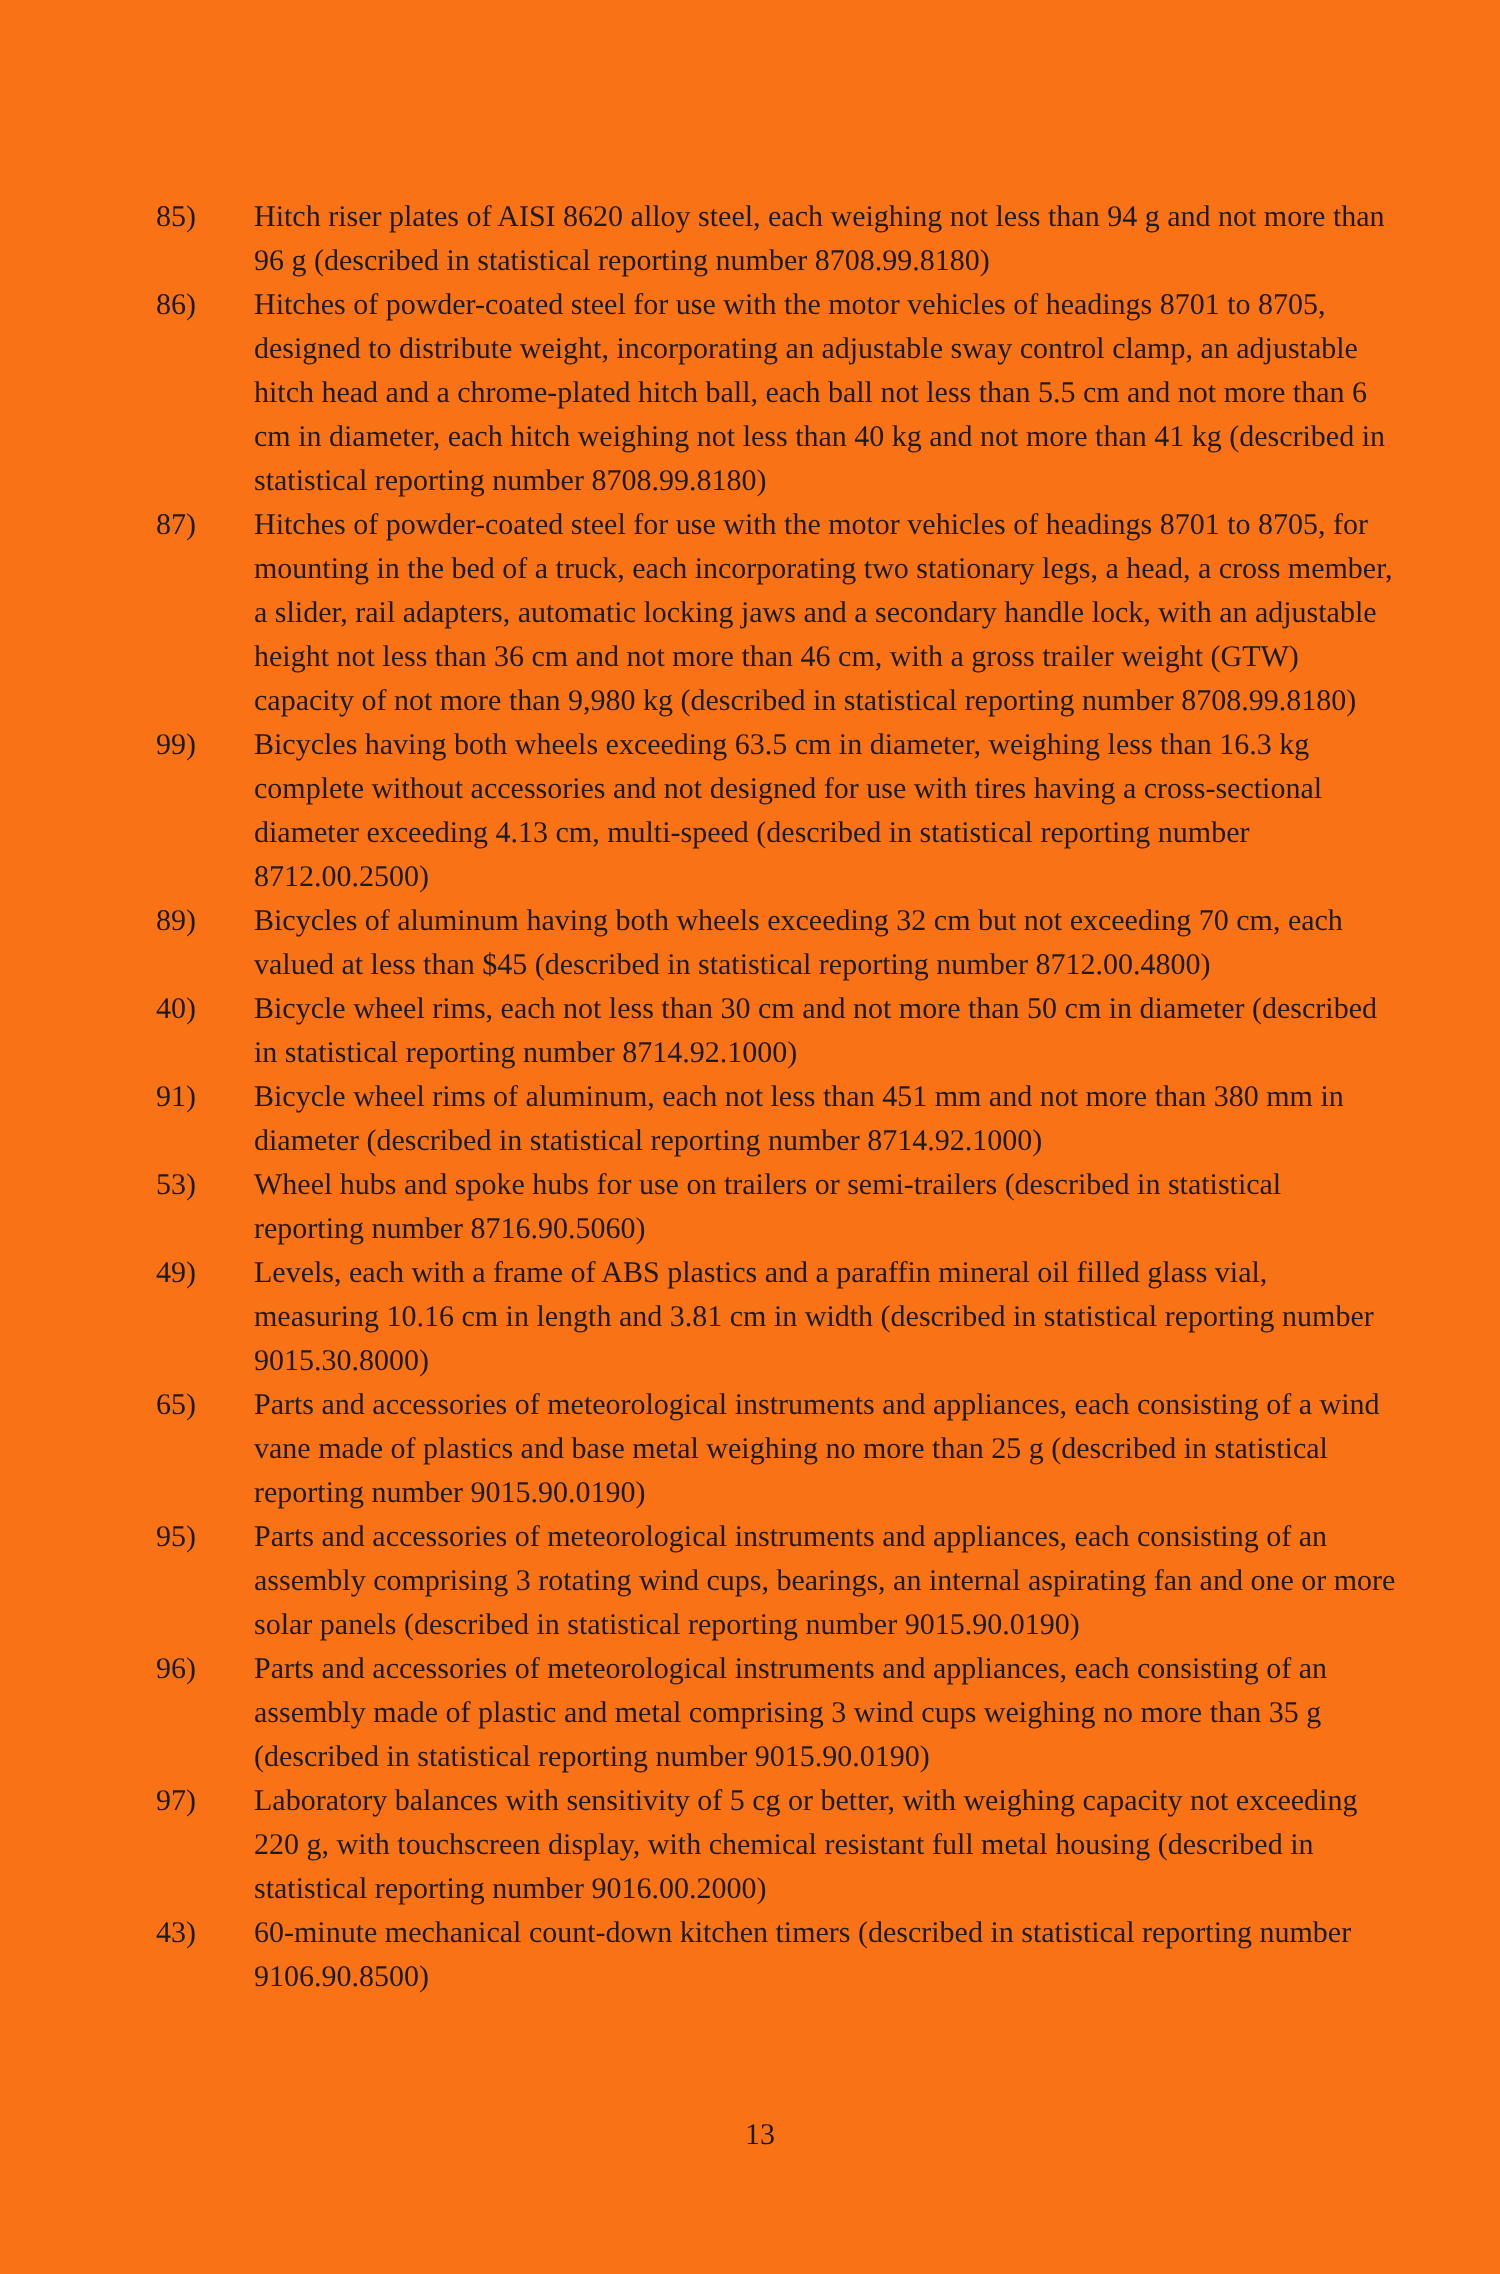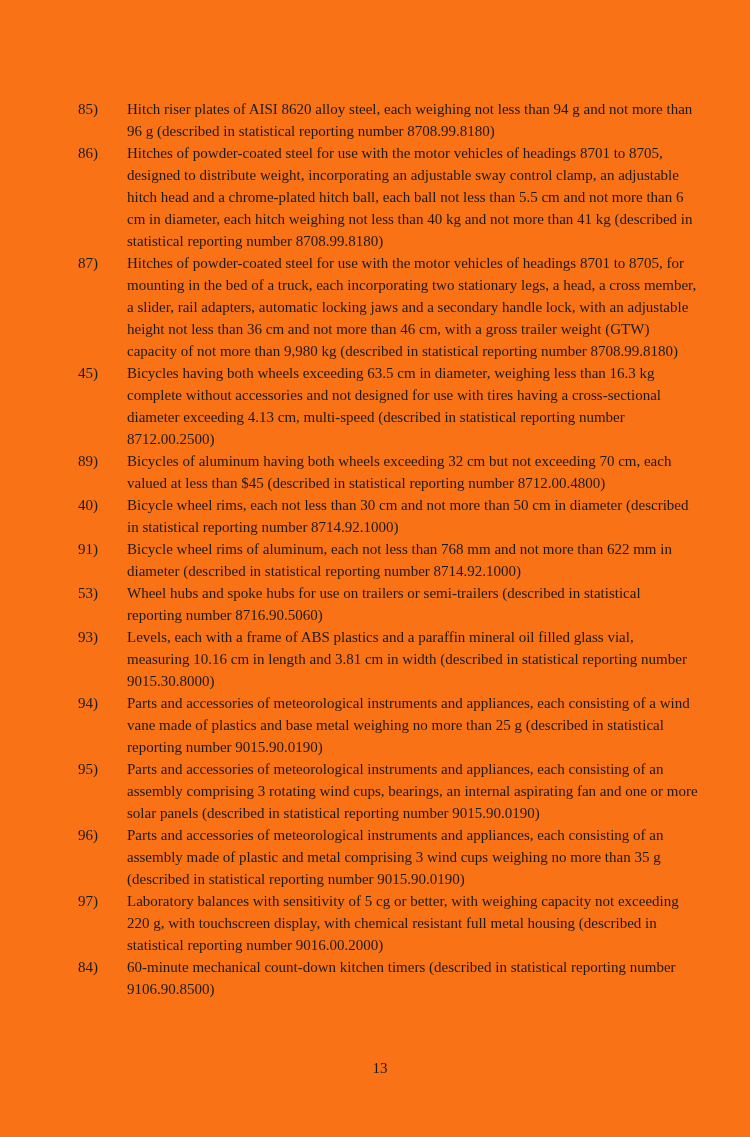--- a/index.html
+++ b/index.html
@@ -55,58 +55,58 @@
       </div>
       <div class="item">
         <span class="num">86)</span>
         <span class="txt">Hitches of powder-coated steel for use with the motor vehicles of headings 8701 to 8705, designed to distribute weight, incorporating an adjustable sway control clamp, an adjustable hitch head and a chrome-plated hitch ball, each ball not less than 5.5 cm and not more than 6 cm in diameter, each hitch weighing not less than 40 kg and not more than 41 kg (described in statistical reporting number 8708.99.8180)</span>
       </div>
       <div class="item">
         <span class="num">87)</span>
         <span class="txt">Hitches of powder-coated steel for use with the motor vehicles of headings 8701 to 8705, for mounting in the bed of a truck, each incorporating two stationary legs, a head, a cross member, a slider, rail adapters, automatic locking jaws and a secondary handle lock, with an adjustable height not less than 36 cm and not more than 46 cm, with a gross trailer weight (GTW) capacity of not more than 9,980 kg (described in statistical reporting number 8708.99.8180)</span>
       </div>
       <div class="item">
-        <span class="num">45)</span>
+        <span class="num">99)</span>
         <span class="txt">Bicycles having both wheels exceeding 63.5 cm in diameter, weighing less than 16.3 kg complete without accessories and not designed for use with tires having a cross-sectional diameter exceeding 4.13 cm, multi-speed (described in statistical reporting number 8712.00.2500)</span>
       </div>
       <div class="item">
         <span class="num">89)</span>
         <span class="txt">Bicycles of aluminum having both wheels exceeding 32 cm but not exceeding 70 cm, each valued at less than $45 (described in statistical reporting number 8712.00.4800)</span>
       </div>
       <div class="item">
         <span class="num">40)</span>
         <span class="txt">Bicycle wheel rims, each not less than 30 cm and not more than 50 cm in diameter (described in statistical reporting number 8714.92.1000)</span>
       </div>
       <div class="item">
         <span class="num">91)</span>
-        <span class="txt">Bicycle wheel rims of aluminum, each not less than 768 mm and not more than 622 mm in diameter (described in statistical reporting number 8714.92.1000)</span>
+        <span class="txt">Bicycle wheel rims of aluminum, each not less than 451 mm and not more than 380 mm in diameter (described in statistical reporting number 8714.92.1000)</span>
       </div>
       <div class="item">
         <span class="num">53)</span>
         <span class="txt">Wheel hubs and spoke hubs for use on trailers or semi-trailers (described in statistical reporting number 8716.90.5060)</span>
       </div>
       <div class="item">
-        <span class="num">93)</span>
+        <span class="num">49)</span>
         <span class="txt">Levels, each with a frame of ABS plastics and a paraffin mineral oil filled glass vial, measuring 10.16 cm in length and 3.81 cm in width (described in statistical reporting number 9015.30.8000)</span>
       </div>
       <div class="item">
-        <span class="num">94)</span>
+        <span class="num">65)</span>
         <span class="txt">Parts and accessories of meteorological instruments and appliances, each consisting of a wind vane made of plastics and base metal weighing no more than 25 g (described in statistical reporting number 9015.90.0190)</span>
       </div>
       <div class="item">
         <span class="num">95)</span>
         <span class="txt">Parts and accessories of meteorological instruments and appliances, each consisting of an assembly comprising 3 rotating wind cups, bearings, an internal aspirating fan and one or more solar panels (described in statistical reporting number 9015.90.0190)</span>
       </div>
       <div class="item">
         <span class="num">96)</span>
         <span class="txt">Parts and accessories of meteorological instruments and appliances, each consisting of an assembly made of plastic and metal comprising 3 wind cups weighing no more than 35 g (described in statistical reporting number 9015.90.0190)</span>
       </div>
       <div class="item">
         <span class="num">97)</span>
         <span class="txt">Laboratory balances with sensitivity of 5 cg or better, with weighing capacity not exceeding 220 g, with touchscreen display, with chemical resistant full metal housing (described in statistical reporting number 9016.00.2000)</span>
       </div>
       <div class="item">
-        <span class="num">84)</span>
+        <span class="num">43)</span>
         <span class="txt">60-minute mechanical count-down kitchen timers (described in statistical reporting number 9106.90.8500)</span>
       </div>
     </div>
   <div class="page-number">13</div>
 </div>
 
 </body></html>

